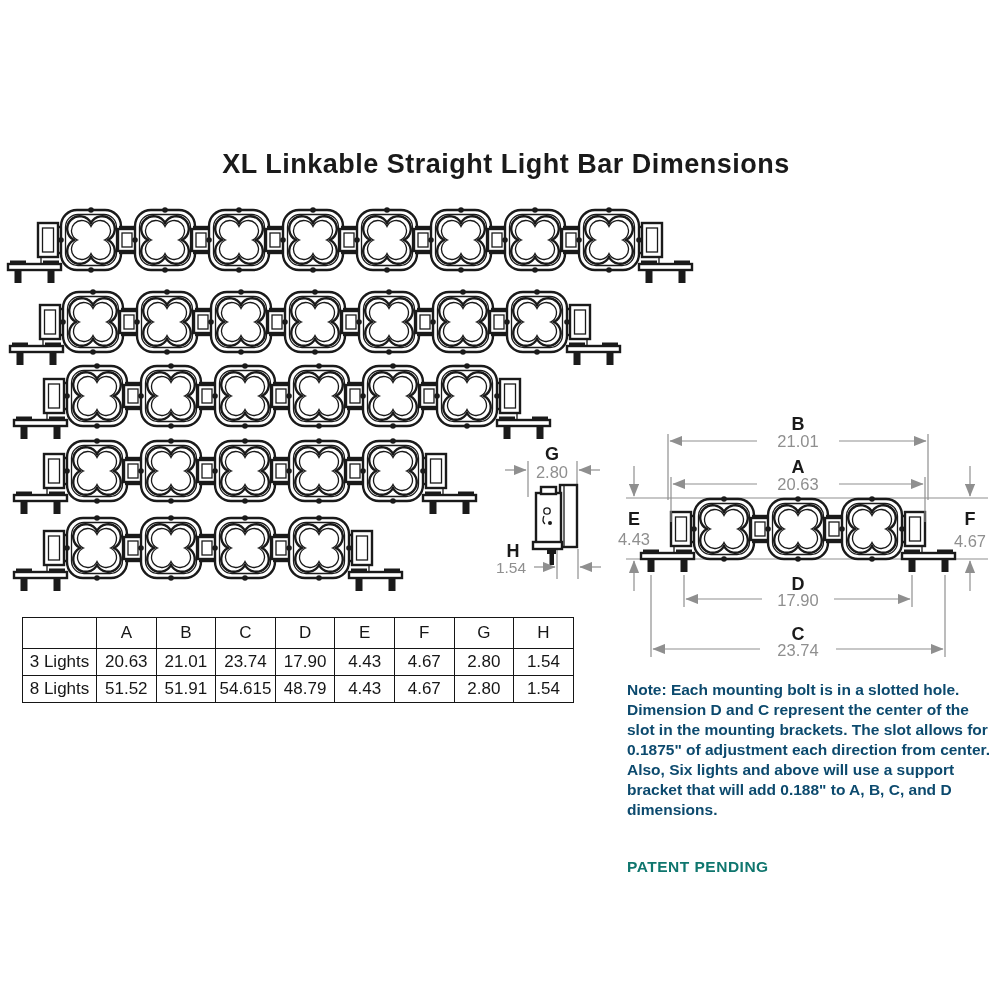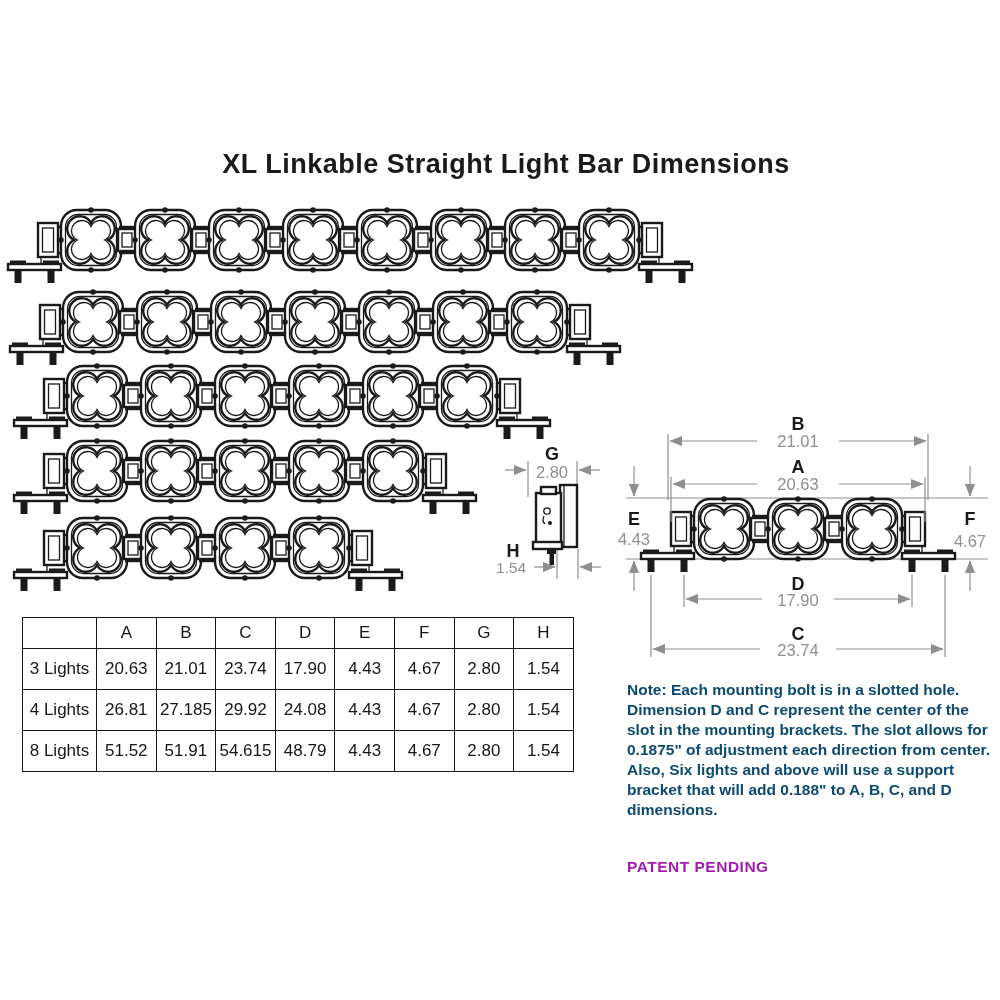--- a/index.html
+++ b/index.html
@@ -19,26 +19,26 @@
   .arr{fill:var(--dim);}
   .dimlbl{font:bold 18px "Liberation Sans",sans-serif;fill:var(--line);text-anchor:middle;}
   .dimval{font:16.5px "Liberation Sans",sans-serif;fill:var(--dim);text-anchor:middle;}
   .dimval.sm{font-size:15.5px;}
   
   .dim-table-wrap{position:absolute;left:22px;top:617px;}
   table.dims{border-collapse:collapse;table-layout:fixed;}
   table.dims th,table.dims td{border:1.8px solid #161616;text-align:center;vertical-align:middle;
         font-size:17px;font-weight:normal;color:#161616;padding:0;}
   table.dims col.c0{width:74px;} table.dims col.cn{width:59.6px;}
-  table.dims thead tr{height:31px;} table.dims tbody tr{height:41px;}
+  table.dims thead tr{height:31px;} table.dims tbody tr{height:27px;}
   
   .note{position:absolute;left:627px;top:664px;width:370px;font-size:15.5px;font-weight:bold;
         line-height:1.3;color:#0c4a6e;}
   .patent{position:absolute;left:627px;top:842px;font-size:15.5px;font-weight:bold;
-        color:#a21caf;letter-spacing:.5px;}
+        color:#0f766e;letter-spacing:.5px;}
 </style>
 </head>
 <body>
 
 <div class="page">
 
   <h1 class="page-title">XL Linkable Straight Light Bar Dimensions</h1>
 
   <svg id="art" width="1000" height="1000" viewBox="0 0 1000 1000">
     <defs>
@@ -366,31 +366,20 @@
             <td>20.63</td>
             <td>21.01</td>
             <td>23.74</td>
             <td>17.90</td>
             <td>4.43</td>
             <td>4.67</td>
             <td>2.80</td>
             <td>1.54</td>
           </tr>
           <tr>
-            <th>4 Lights</th>
-            <td>26.81</td>
-            <td>27.185</td>
-            <td>29.92</td>
-            <td>24.08</td>
-            <td>4.43</td>
-            <td>4.67</td>
-            <td>2.80</td>
-            <td>1.54</td>
-          </tr>
-          <tr>
             <th>8 Lights</th>
             <td>51.52</td>
             <td>51.91</td>
             <td>54.615</td>
             <td>48.79</td>
             <td>4.43</td>
             <td>4.67</td>
             <td>2.80</td>
             <td>1.54</td>
           </tr>

